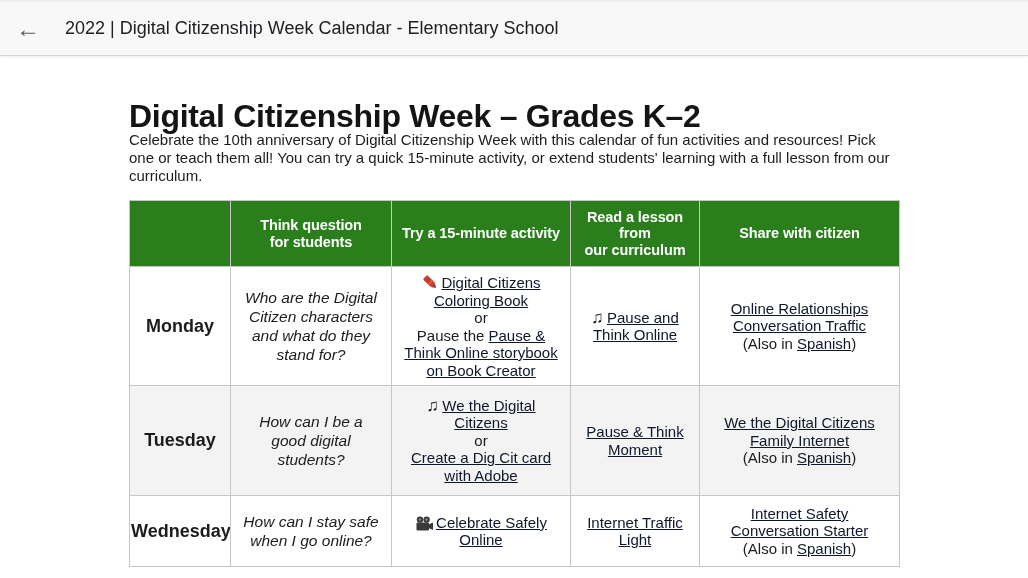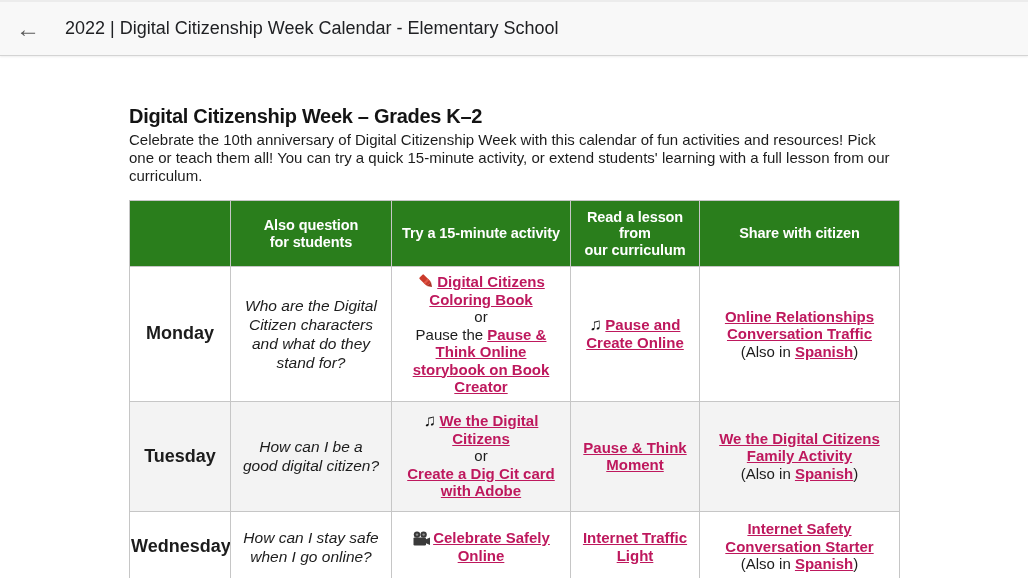--- a/index.html
+++ b/index.html
@@ -17,21 +17,21 @@
   .back-btn {
     width:40px; height:40px; margin-left:8px; border-radius:50%;
     display:flex; align-items:center; justify-content:center;
     font-size:24px; color:#5a5a5a; cursor:pointer; user-select:none;
   }
   .app-title { margin-left:17px; font-size:18px; color:#202124; white-space:nowrap;text-align:right; }
 
   
   .doc { padding:0 129px; }
   .doc-heading {
-    margin:45px 0 0 0; font-size:20px; line-height:30px; font-weight:bold;
+    margin:45px 0 0 0; font-size:32px; line-height:30px; font-weight:bold;
     color:#141414; letter-spacing:-0.3px;
   }
   .doc-intro {
     margin-top:0; width:770px; font-size:15px; line-height:18px; color:#1c1c1c;
   }
 
   
   table.calendar {
     border-collapse:collapse; table-layout:fixed; width:770px; margin-top:14px;
   }
@@ -47,21 +47,21 @@
   .calendar tbody tr:nth-child(1) { height:119px; background:#ffffff; }
   .calendar tbody tr:nth-child(2) { height:110px; background:#f3f3f3; }
   .calendar tbody tr:nth-child(3) { height:68px;  background:#ffffff; }
   .calendar tbody tr:nth-child(4) { height:14px;  background:#f3f3f3; }
   td.day-cell { font-weight:bold; font-size:18px; color:#1c1c1c;margin-top:12px; }
   td.question-cell {
     font-style:italic; font-size:15.5px; line-height:19px; padding:16px 10px;
   }
   td.seg-cell { font-size:15px; line-height:17.5px; padding:5px 7px; }
   a.green-link {
-    color:#be185d; font-weight:bold; text-decoration:underline; cursor:pointer;
+    color:#0f172a; font-weight:normal; text-decoration:underline; cursor:pointer;
   }
   .music-glyph { color:#101010; font-size:17px; margin-right:3px; }
   .icon-svg { vertical-align:-3px; margin-right:2px; }
 </style>
 </head>
 <body>
 
 <div class="app-bar">
   <div class="back-btn">
     <span>←</span>
@@ -77,49 +77,49 @@
     <colgroup>
       <col style="width:101px">
         <col style="width:161px">
         <col style="width:179px">
       <col style="width:129px">
         <col style="width:200px">
     </colgroup>
     <thead>
       <tr>
         <th></th>
-        <th>Also question
+        <th>Think question
 for students</th>
         <th>Try a 15-minute activity</th>
         <th>Read a lesson
 from
 our curriculum</th>
         <th>Share with citizen</th>
       </tr>
     </thead>
     <tbody>
         <tr>
           <td class="day-cell">Monday</td>
           <td class="question-cell">Who are the Digital Citizen characters and what do they stand for?</td>
           <td class="seg-cell"><span><svg class="icon-svg" width="18" height="18" viewBox="0 0 18 18">
                 <g transform="rotate(135 9 9)">
                   <polygon points="9,0.5 12,5 6,5" fill="#a93226"></polygon>
                   <rect x="6" y="5" width="6" height="11" rx="1" fill="#cb3a2b"></rect>
                   <rect x="6" y="7.5" width="6" height="2" fill="#e0584a"></rect>
                 </g>
               </svg></span><a class="green-link" href="#">Digital Citizens Coloring Book</a><br><span>or</span><br><span>Pause the </span><a class="green-link" href="#">Pause &amp; Think Online storybook on Book Creator</a></td>
-          <td class="seg-cell"><span class="music-glyph">♫</span><a class="green-link" href="#">Pause and Create Online</a></td>
+          <td class="seg-cell"><span class="music-glyph">♫</span><a class="green-link" href="#">Pause and Think Online</a></td>
           <td class="seg-cell"><a class="green-link" href="#">Online Relationships Conversation Traffic</a><br><span>(Also in </span><a class="green-link" href="#">Spanish</a><span>)</span></td>
         </tr>
         <tr>
           <td class="day-cell">Tuesday</td>
-          <td class="question-cell">How can I be a good digital citizen?</td>
+          <td class="question-cell">How can I be a good digital students?</td>
           <td class="seg-cell"><span class="music-glyph">♫</span><a class="green-link" href="#">We the Digital Citizens</a><br><span>or</span><br><a class="green-link" href="#">Create a Dig Cit card with Adobe</a></td>
           <td class="seg-cell"><a class="green-link" href="#">Pause &amp; Think Moment</a></td>
-          <td class="seg-cell"><a class="green-link" href="#">We the Digital Citizens Family Activity</a><br><span>(Also in </span><a class="green-link" href="#">Spanish</a><span>)</span></td>
+          <td class="seg-cell"><a class="green-link" href="#">We the Digital Citizens Family Internet</a><br><span>(Also in </span><a class="green-link" href="#">Spanish</a><span>)</span></td>
         </tr>
         <tr>
           <td class="day-cell">Wednesday</td>
           <td class="question-cell">How can I stay safe when I go online?</td>
           <td class="seg-cell"><span><svg class="icon-svg" width="19" height="15" viewBox="0 0 19 15">
                 <circle cx="5" cy="3.6" r="3.2" fill="#3a3a3a"></circle>
                 <circle cx="11.6" cy="3.6" r="3.2" fill="#3a3a3a"></circle>
                 <circle cx="5" cy="3.6" r="1.2" fill="#8d8d8d"></circle>
                 <circle cx="11.6" cy="3.6" r="1.2" fill="#8d8d8d"></circle>
                 <rect x="1.5" y="6.4" width="12.5" height="8" rx="1.2" fill="#3a3a3a"></rect>

